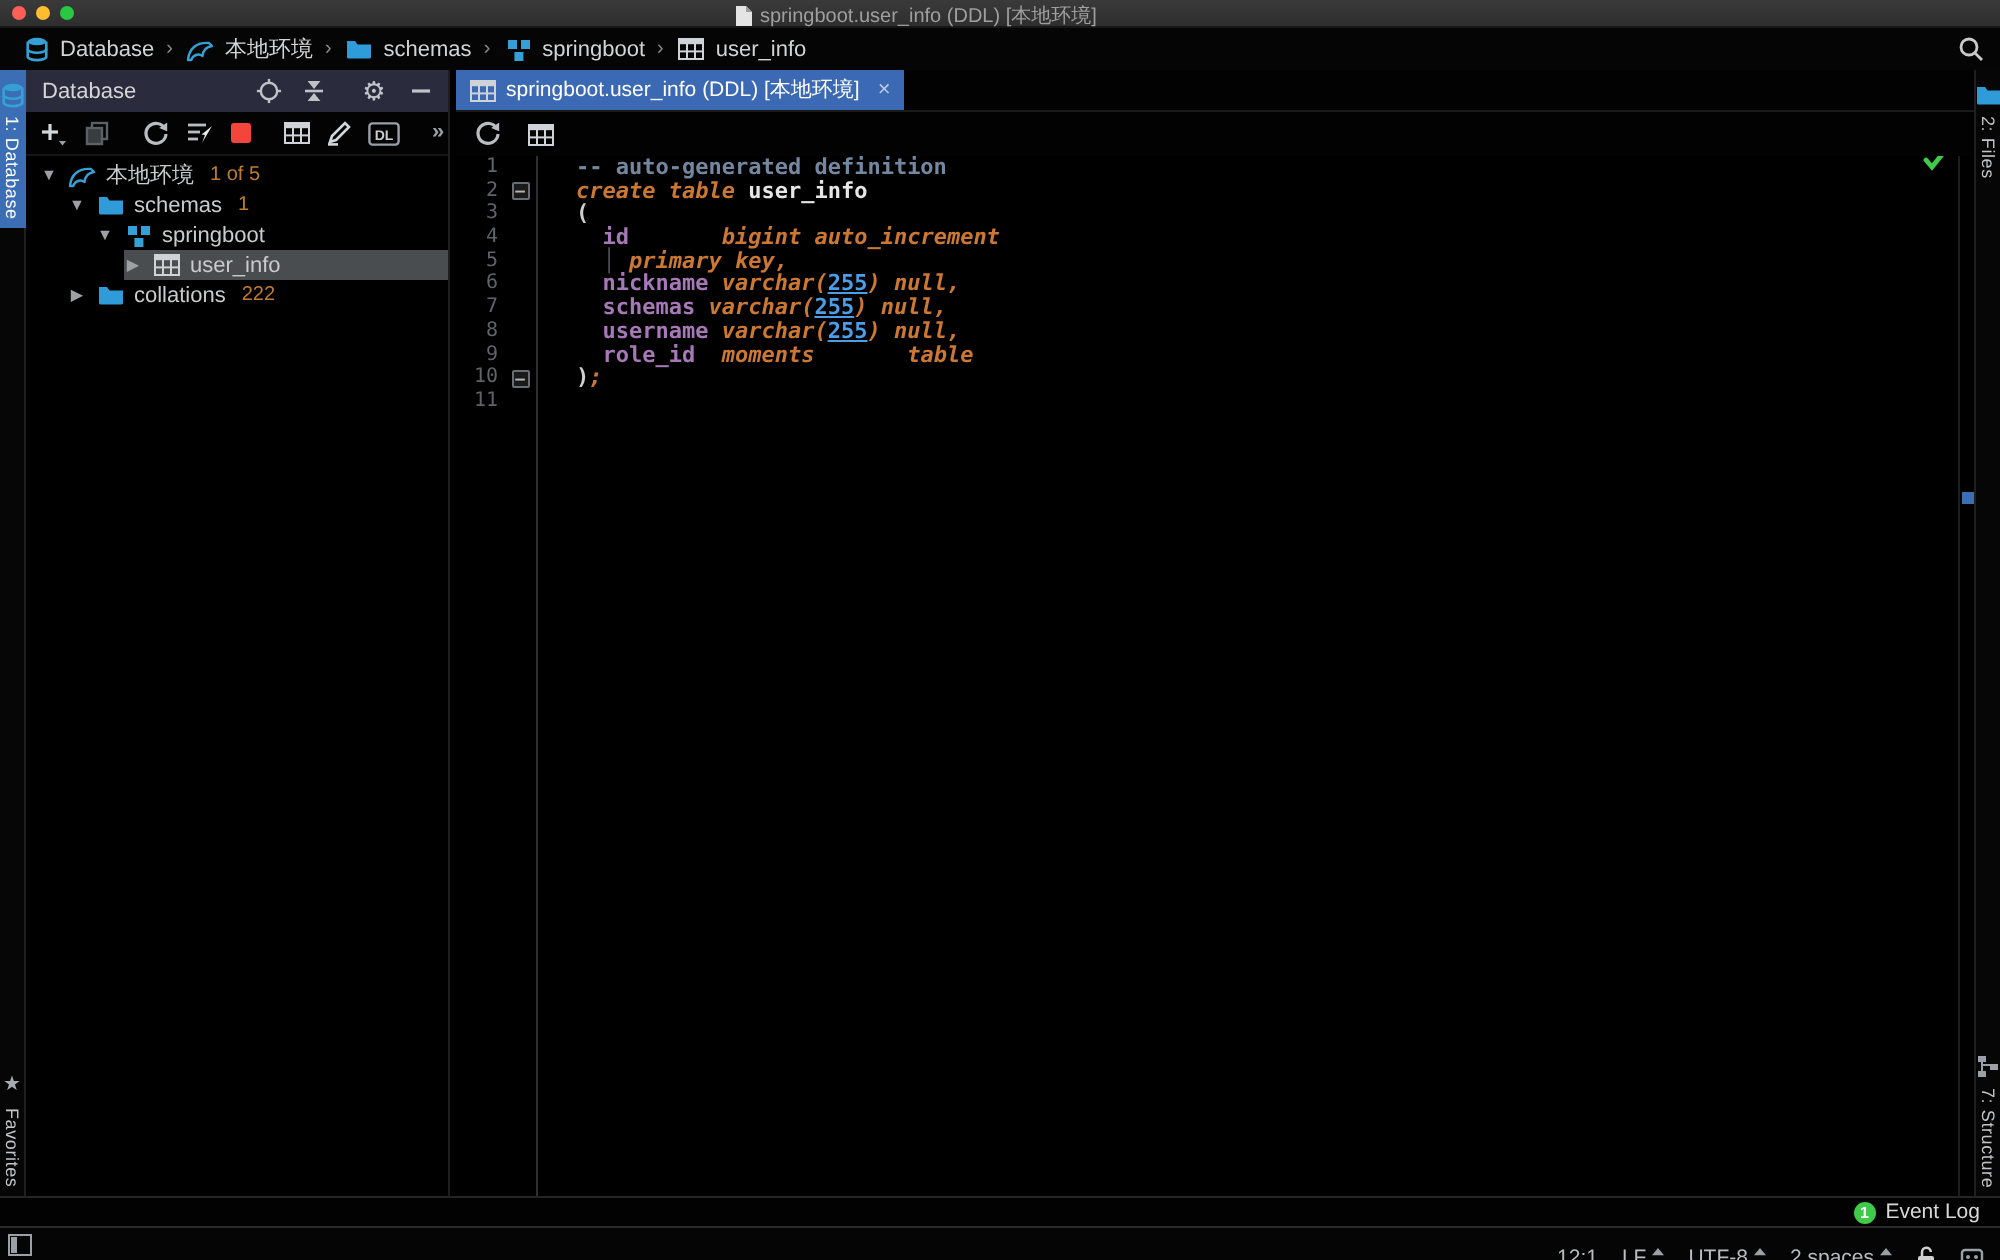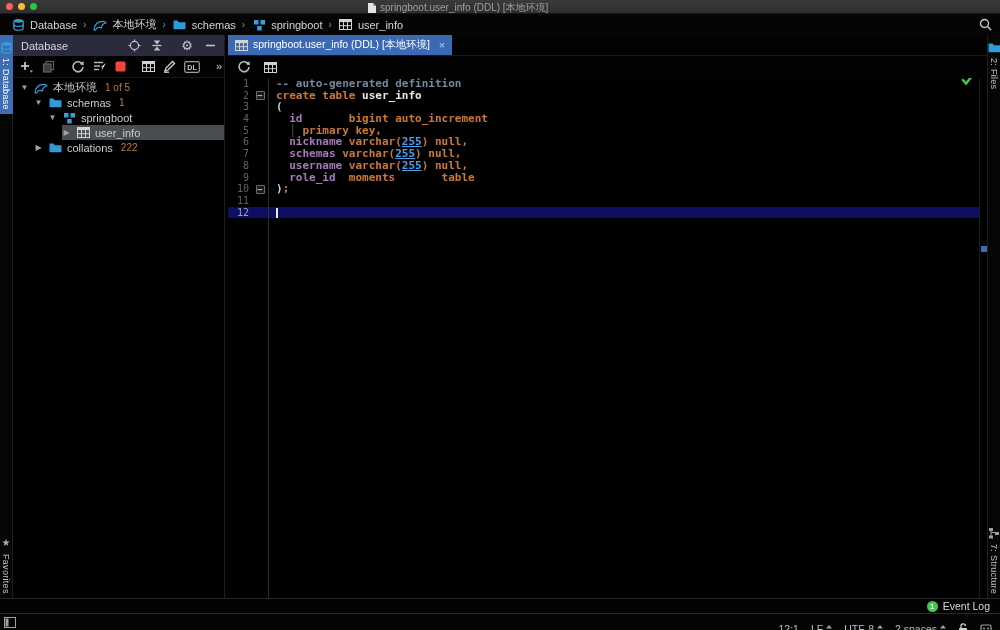--- a/index.html
+++ b/index.html
@@ -53,22 +53,22 @@
   .etab .close { color:#b9c9e6; font-size:11px; margin-left:4px; }
   .editor-toolbar { height:22px; display:flex; align-items:center; gap:10px; padding:0 8px; flex:none; background:#020202; }
   .editor-wrap { flex:1; display:flex; min-height:0; }
   .editor { flex:1; position:relative; overflow:hidden; font-family:"DejaVu Sans Mono", monospace; font-size:11px; font-weight:600; }
   .gutter-line { position:absolute; left:40px; top:0; bottom:0; width:1px; background:#2e2e2e; }
   .cl { height:11.7px; line-height:11.7px; display:flex; white-space:pre; }
   .cl.caret-row { background:#0d0f63; }
   .cl .lnum { width:24px; text-align:right; padding-right:3px; color:#5f6468; font-size:10px; font-weight:400; flex:none; }
   .cl .foldc { width:16px; flex:none; display:flex; align-items:center; justify-content:center; }
   .fold-box { width:9px; height:9px; border:1px solid #696e73; border-radius:1px; background:#1a1a1a; color:#b5b5b5; font-size:8px; line-height:7px; text-align:center; display:block; }
-  .cl .codec { flex:1; padding-left:8px; }
-  .tok-kw  { color:#cc7832; }
+  .cl .codec { flex:1; padding-left:20px; }
+  .tok-kw  { color:#cc7832;font-style:italic; }
   .tok-col { color:#a678b8; }
   .tok-num { color:#4aa0e8;text-decoration:underline; }
   .tok-cmt { color:#7388a0; }
   .tok-pln { color:#cfcfcf; }
   .tok-tbl { color:#e6e6e6; }
   .tok-guide { color:#4c5058; }
   .caret-bar { display:inline-block; width:2px; height:10px; background:#eaeaea; vertical-align:middle; }
   .insp-check { position:absolute; top:-4px; right:5px; }
   .scroll-stripe { width:8px; flex:none; background:#000; border-left:1px solid #1d1d1d; position:relative; }
   .stripe-caret { position:absolute; left:1px; top:168px; width:6px; height:6px; background:#3b6eb5; }
@@ -389,21 +389,20 @@
             <div class="cl"><span class="lnum">2</span><span class="foldc"><span class="fold-box">–</span></span><span class="codec"><span class="tok-kw">create table </span><span class="tok-tbl">user_info</span></span></div>
             <div class="cl"><span class="lnum">3</span><span class="foldc"></span><span class="codec"><span class="tok-pln">(</span></span></div>
             <div class="cl"><span class="lnum">4</span><span class="foldc"></span><span class="codec"><span class="tok-pln">  </span><span class="tok-col">id</span><span class="tok-pln">       </span><span class="tok-kw">bigint auto_increment</span></span></div>
             <div class="cl"><span class="lnum">5</span><span class="foldc"></span><span class="codec"><span class="tok-pln">  </span><span class="tok-guide">│</span><span class="tok-pln"> </span><span class="tok-kw">primary key,</span></span></div>
             <div class="cl"><span class="lnum">6</span><span class="foldc"></span><span class="codec"><span class="tok-pln">  </span><span class="tok-col">nickname</span><span class="tok-pln"> </span><span class="tok-kw">varchar(</span><span class="tok-num">255</span><span class="tok-kw">)</span><span class="tok-pln"> </span><span class="tok-kw">null,</span></span></div>
             <div class="cl"><span class="lnum">7</span><span class="foldc"></span><span class="codec"><span class="tok-pln">  </span><span class="tok-col">schemas</span><span class="tok-pln"> </span><span class="tok-kw">varchar(</span><span class="tok-num">255</span><span class="tok-kw">)</span><span class="tok-pln"> </span><span class="tok-kw">null,</span></span></div>
             <div class="cl"><span class="lnum">8</span><span class="foldc"></span><span class="codec"><span class="tok-pln">  </span><span class="tok-col">username</span><span class="tok-pln"> </span><span class="tok-kw">varchar(</span><span class="tok-num">255</span><span class="tok-kw">)</span><span class="tok-pln"> </span><span class="tok-kw">null,</span></span></div>
             <div class="cl"><span class="lnum">9</span><span class="foldc"></span><span class="codec"><span class="tok-pln">  </span><span class="tok-col">role_id</span><span class="tok-pln">  </span><span class="tok-kw">moments</span><span class="tok-pln">       </span><span class="tok-kw">table</span></span></div>
             <div class="cl"><span class="lnum">10</span><span class="foldc"><span class="fold-box">–</span></span><span class="codec"><span class="tok-pln">)</span><span class="tok-kw">;</span></span></div>
             <div class="cl"><span class="lnum">11</span><span class="foldc"></span><span class="codec"></span></div>
-            <div class="cl caret-row"><span class="lnum" style="color: rgb(154, 163, 173);">12</span><span class="foldc"></span><span class="codec"><span class="caret-bar"></span></span></div>
           </div>
         <div class="scroll-stripe">
           <div class="stripe-caret"></div>
         </div>
       </div>
     </div>
 
     <div class="strip right">
       <div class="vtab" id="rstrip-top">
           <span class="tbi">

